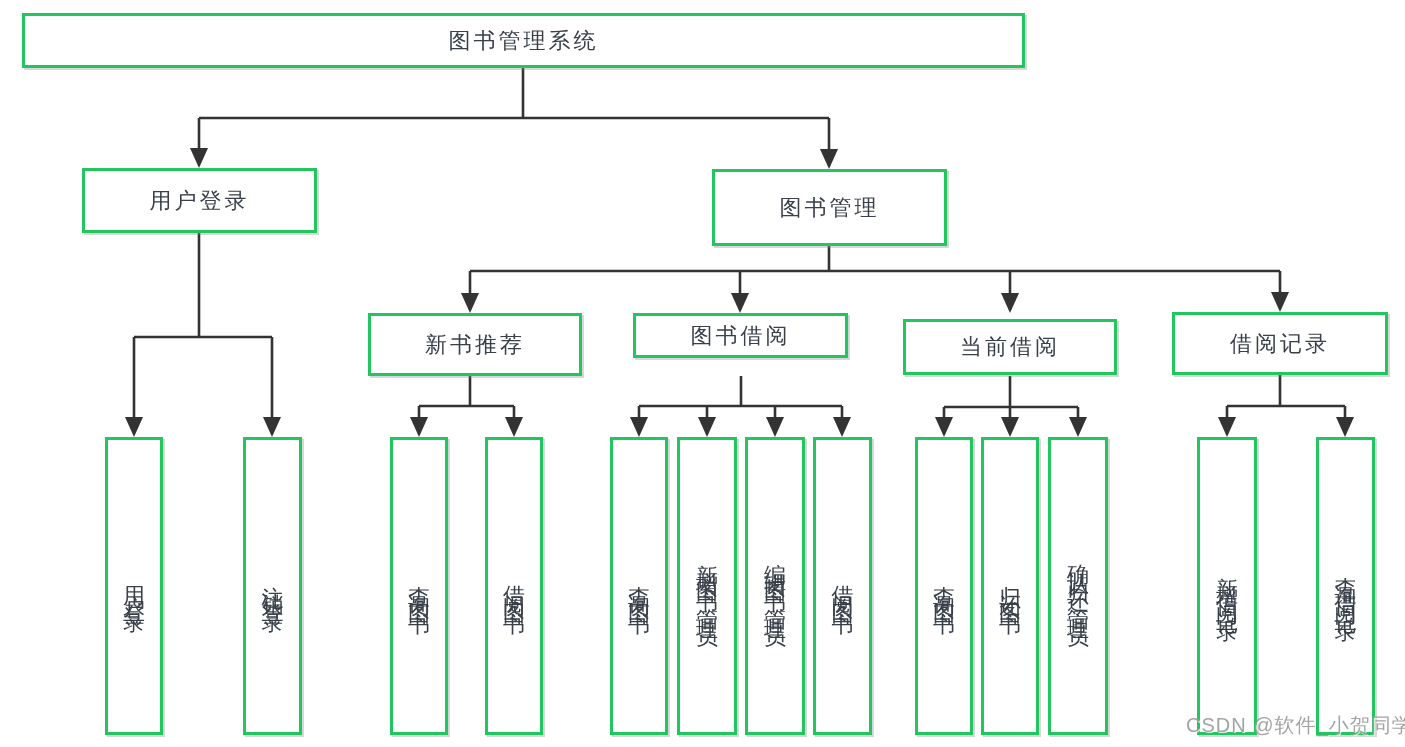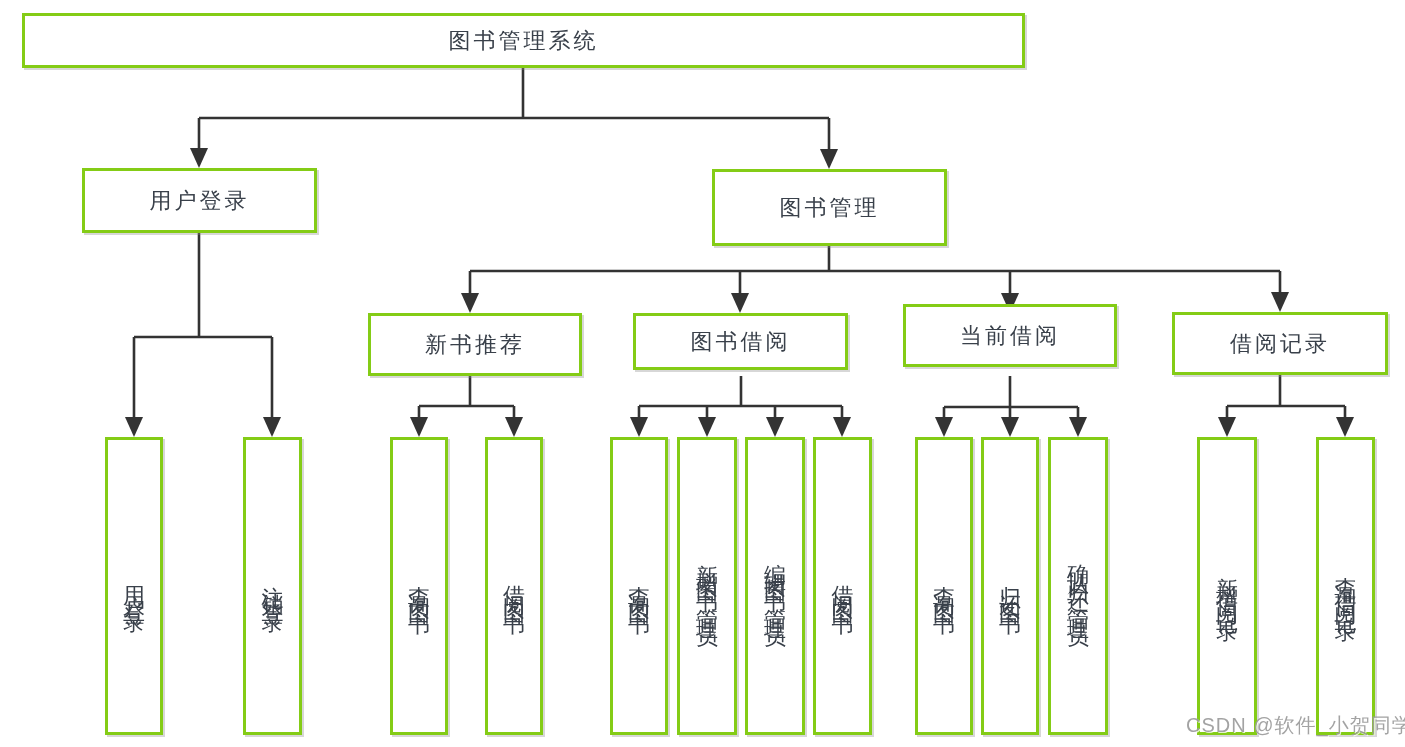--- a/index.html
+++ b/index.html
@@ -5,21 +5,21 @@
   html,body { margin:0; padding:0; background:#fff; }
   #stage {
     position:relative; width:1405px; height:747px;
     background:#fff; overflow:hidden;
     font-family:"Liberation Sans","DejaVu Sans",sans-serif;
     color:#333;
   }
   #connectors { position:absolute; left:0; top:0; width:1405px; height:747px; }
   .node {
     position:absolute; box-sizing:border-box;
-    background:#fff; border:3px solid #84cc16;
+    background:#fff; border:3px solid #22c55e;
     box-shadow:2px 2px 0 rgba(140,140,140,0.35);
     display:flex; align-items:center; justify-content:center;
   }
   .node.h .lbl {
     font-size:22px; letter-spacing:3px; white-space:nowrap;
     color:#39404a;
   }
   .node.v .lbl {
     writing-mode:vertical-rl; text-orientation:mixed;
     font-size:22px; letter-spacing:9px; line-height:1.1;
@@ -84,24 +84,24 @@
   <div class="node h" style="left:82px;top:168px;width:235px;height:65px">
     <span class="lbl">用户登录</span>
   </div>
   <div class="node h" style="left:712px;top:169px;width:235px;height:77px">
     <span class="lbl">图书管理</span>
   </div>
 
   <div class="node h" style="left:368px;top:313px;width:214px;height:63px">
     <span class="lbl">新书推荐</span>
   </div>
-  <div class="node h" style="left:633px;top:313px;width:215px;height:57px">
+  <div class="node h" style="left:633px;top:313px;width:215px;height:45px">
     <span class="lbl">图书借阅</span>
   </div>
-  <div class="node h" style="left:903px;top:304px;width:214px;height:63px">
+  <div class="node h" style="left:903px;top:319px;width:214px;height:56px">
     <span class="lbl">当前借阅</span>
   </div>
   <div class="node h" style="left:1172px;top:312px;width:216px;height:63px">
     <span class="lbl">借阅记录</span>
   </div>
 
   <div class="node v" style="left:105px;top:437px;width:58px;height:298px">
     <span class="lbl">用户登录</span>
   </div>
   <div class="node v" style="left:243px;top:437px;width:59px;height:298px">

